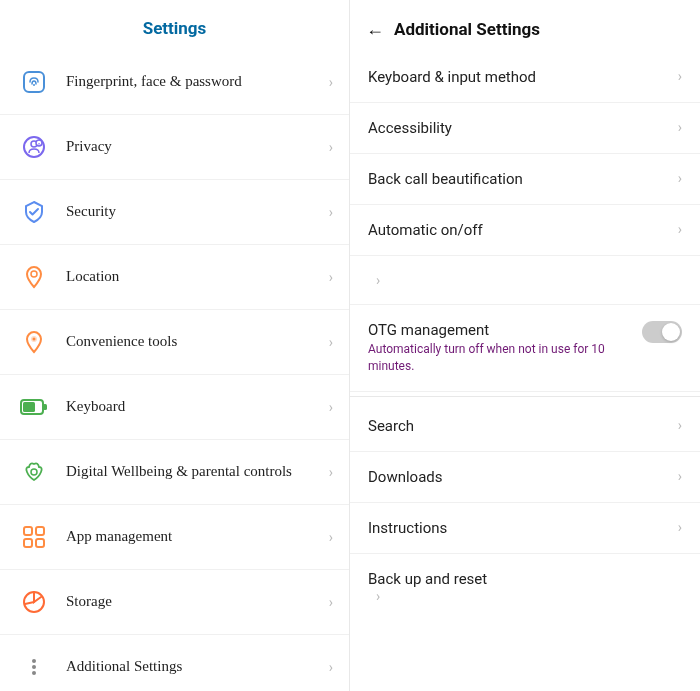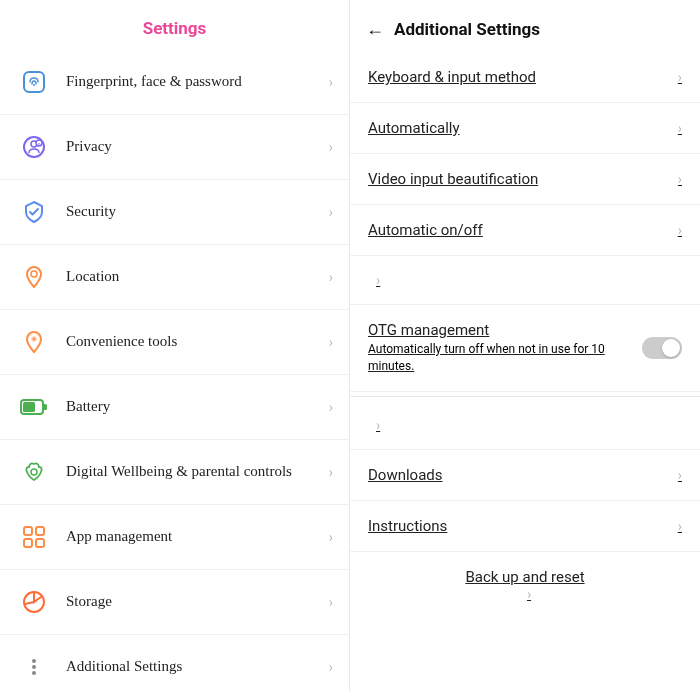--- a/index.html
+++ b/index.html
@@ -19,21 +19,21 @@
     }
     .panel-right {
       width: 350px;
       border-right: none;
     }
     .panel-title {
       font-weight: 700;
       font-size: 17px;
       text-align: center;
       padding: 18px 16px 12px;
-      color: #ec4899;
+      color: #0369a1;
     }
     .panel-right-header {
       display: flex;
       align-items: center;
       padding: 18px 16px 12px;
       font-weight: 700;
       font-size: 17px;
       color: #111;
     }
     .back-icon {
@@ -69,41 +69,39 @@
       font-family: Liberation Serif, serif;
     }
     .chevron {
       color: #bbb;
       font-size: 14px;
       margin-left: 8px;
     }
     
     .right-item {
       display: flex;
-      align-items: center;
       padding: 16px 18px;
       border-bottom: 1px solid #f0f0f0;
       cursor: pointer;
       position: relative;
-      text-decoration: underline;
     }
     .right-item:last-child {
       border-bottom: none;
       flex-direction: column;
     }
     .right-item-content {
       flex: 1;
     }
     .right-item-label {
       font-size: 15px;
       color: #222;
     }
     .right-item-sub {
       font-size: 12px;
-      color: #000000;
+      color: #701a75;
       margin-top: 2px;
       line-height: 1.4;
     }
     .right-chevron {
       color: #bbb;
       font-size: 14px;
       margin-left: 8px;
     }
     
     .toggle {
@@ -202,21 +200,21 @@
   </div>
 
   <div class="settings-item">
     <div class="icon-wrap">
       <svg width="28" height="20" viewBox="0 0 28 20">
         <rect x="1" y="3" width="22" height="14" rx="3" fill="none" stroke="#4CAF50" stroke-width="2"></rect>
         <rect x="3" y="5" width="12" height="10" rx="1.5" fill="#4CAF50"></rect>
         <rect x="23" y="7" width="4" height="6" rx="1.5" fill="#4CAF50"></rect>
       </svg>
     </div>
-    <span class="item-label">Battery</span>
+    <span class="item-label">Keyboard</span>
     <span class="chevron">›</span>
   </div>
 
   <div class="settings-item">
     <div class="icon-wrap">
       <svg width="26" height="26" viewBox="0 0 26 26">
         <path d="M13 5 Q17 3 18 8 Q22 8 20 13 Q18 18 13 21 Q8 18 6 13 Q4 8 8 8 Q9 3 13 5 Z" fill="none" stroke="#4CAF50" stroke-width="1.8"></path>
         <circle cx="13" cy="13" r="3" fill="none" stroke="#4CAF50" stroke-width="1.5"></circle>
       </svg>
     </div>
@@ -271,28 +269,28 @@
 
   <div class="right-item">
     <div class="right-item-content">
       <div class="right-item-label">Keyboard &amp; input method</div>
     </div>
     <span class="right-chevron">›</span>
   </div>
 
   <div class="right-item">
     <div class="right-item-content">
-      <div class="right-item-label">Automatically</div>
-    </div>
-    <span class="right-chevron">›</span>
-  </div>
-
-  <div class="right-item">
-    <div class="right-item-content">
-      <div class="right-item-label">Video input beautification</div>
+      <div class="right-item-label">Accessibility</div>
+    </div>
+    <span class="right-chevron">›</span>
+  </div>
+
+  <div class="right-item">
+    <div class="right-item-content">
+      <div class="right-item-label">Back call beautification</div>
     </div>
     <span class="right-chevron">›</span>
   </div>
 
   <div class="right-item">
     <div class="right-item-content">
       <div class="right-item-label">Automatic on/off</div>
     </div>
     <span class="right-chevron">›</span>
   </div>
@@ -305,20 +303,23 @@
     <div class="right-item-content">
       <div class="right-item-label">OTG management</div>
       <div class="right-item-sub">Automatically turn off when not in use for 10 minutes.</div>
     </div>
     <div class="toggle"></div>
   </div>
 
   <div class="divider"></div>
 
   <div class="right-item">
+    <div class="right-item-content">
+      <div class="right-item-label">Search</div>
+    </div>
     <span class="right-chevron">›</span>
   </div>
 
   <div class="right-item">
     <div class="right-item-content">
       <div class="right-item-label">Downloads</div>
     </div>
     <span class="right-chevron">›</span>
   </div>
 

